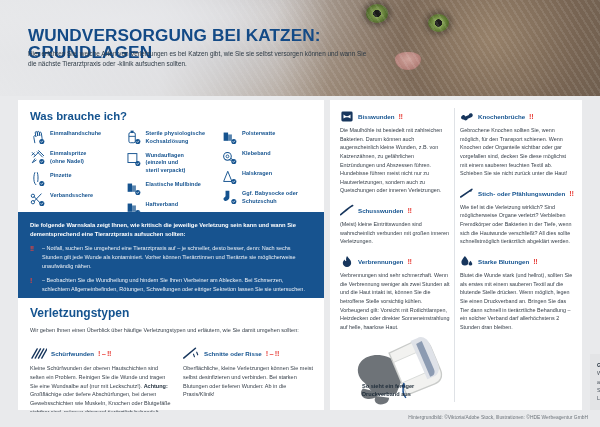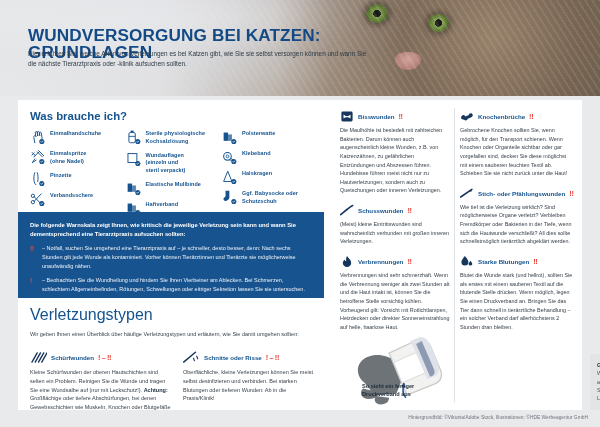--- a/index.html
+++ b/index.html
@@ -43,21 +43,21 @@
   .logo-box{position:absolute;left:466px;top:28px;width:122px;height:42px;background:#fff;
     display:flex;align-items:center;justify-content:flex-start;padding-left:7px;box-sizing:border-box;}
   .logo-mark{width:27px;height:27px;flex:0 0 27px;margin-right:5px;}
   .logo-txt{display:flex;flex-direction:column;justify-content:center;}
   .logo-word{position:relative;font-size:19px;font-weight:bold;color:#16539a;letter-spacing:1.4px;line-height:1;}
   .logo-word sup{position:absolute;top:-1px;font-size:5px;font-weight:normal;}
   .logo-tag{font-size:6.2px;color:#16539a;letter-spacing:.35px;margin-top:2px;}
 
   
   .card{position:absolute;background:#fff;}
-  .left-card{left:18px;top:100px;width:306px;height:310px;padding-left:39px;}
+  .left-card{left:18px;top:100px;width:306px;height:310px;}
   .right-card{left:330px;top:100px;width:252px;height:310px;}
 
   
   .check-wrap{position:absolute;left:12px;top:10px;width:282px;}
   .check-head{font-size:11.4px;font-weight:bold;color:#14538f;margin-bottom:8px;}
   .cols{display:flex;gap:0;}
   .col{display:flex;flex-direction:column;}
   .col.c1{width:104px;}
   .col.c2{width:105px;}
   .col.c3{width:98px;}
@@ -68,21 +68,21 @@
   
   .warn{position:absolute;left:0;top:112px;width:306px;height:86px;background:#17538f;color:#fff;
          box-sizing:border-box;padding:9px 12px 0 12px;}
   .warn-lead{font-size:5.8px;font-weight:bold;line-height:1.55;}
   .warn-row{display:flex;margin-top:5px;}
   .warn-bang{flex:0 0 12px;font-size:7px;font-weight:bold;color:#e8413b;line-height:1.3;letter-spacing:-.5px;}
   .warn-tx{font-size:5.5px;line-height:1.62;color:#eef2f7;}
 
   
   .vtyp{position:absolute;left:12px;top:206px;width:284px;}
-  .vtyp-h{font-size:16px;font-weight:normal;color:#14538f;}
+  .vtyp-h{font-size:12px;font-weight:bold;color:#14538f;}
   .vtyp-sub{font-size:5.5px;color:#39424c;margin-top:6px;line-height:1.5;}
   .vrow{display:flex;margin-top:13px;}
   .vcol{width:142px;box-sizing:border-box;}
   .vcol.vb{padding-left:11px;}
   .vhead{display:flex;align-items:center;margin-bottom:4px;}
   .vhead-ic{width:17px;height:13px;flex:0 0 17px;margin-right:4px;}
   .vhead-t{font-size:6.2px;font-weight:bold;color:#14538f;}
   .vhead-b{font-size:7.4px;font-weight:bold;color:#e8413b;margin-left:4px;letter-spacing:-.4px;}
   .vbody{font-size:5.5px;line-height:1.58;color:#39424c;}
   .vbody b{color:#1d2b38;}

